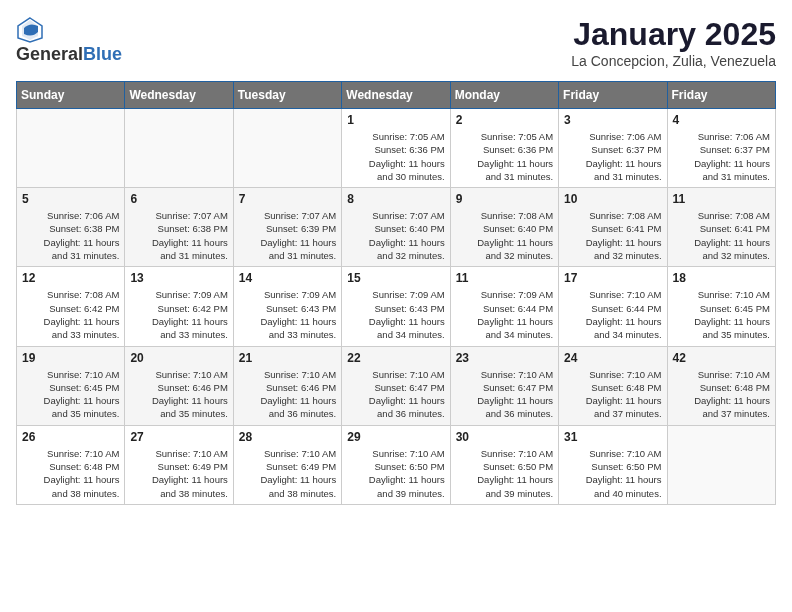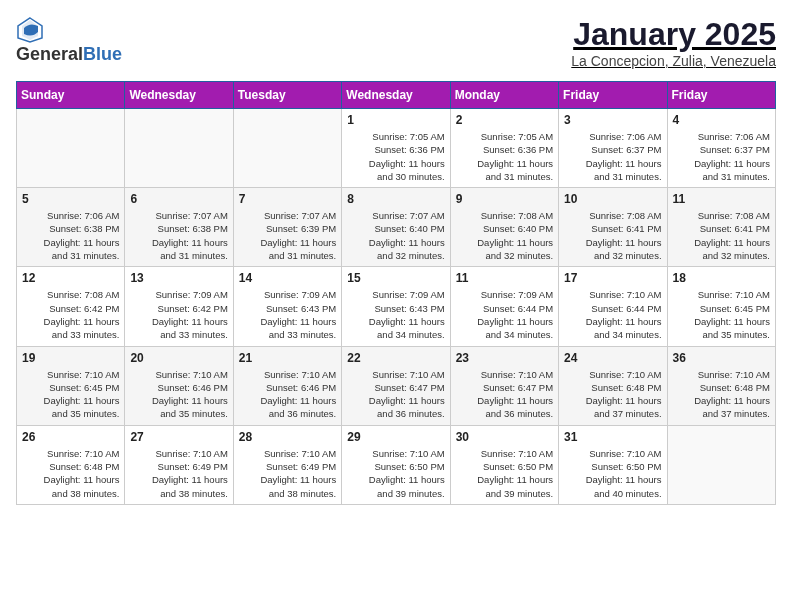--- a/index.html
+++ b/index.html
@@ -31,39 +31,38 @@
       font-weight: bold;
       color: #2f6eb5;
     }
     .logo-icon {
       width: 28px;
       height: 28px;
       margin-right: 2px;
     }
     .title-area {
       text-align: right;
-      text-decoration: underline;
     }
     .month-title {
       font-size: 32px;
       font-weight: bold;
       color: #1a1a2e;
     }
     .location-title {
       font-size: 14px;
       color: #444;
       text-align: right;
     }
     .calendar {
       width: 100%;
       border-collapse: collapse;
       border: 1px solid #ccc;
     }
     .calendar th {
-      background-color: #a21caf;
+      background-color: #737373;
       color: #fff;
       font-size: 12px;
       font-weight: bold;
       padding: 6px 4px;
       text-align: left;
       border: 1px solid #2060a0;
     }
     .calendar td {
       border: 1px solid #ccc;
       vertical-align: top;
@@ -227,21 +226,21 @@
         </td>
         <td>
           <div class="day-number">23</div>
           <div class="day-info">Sunrise: 7:10 AM<br>Sunset: 6:47 PM<br>Daylight: 11 hours<br>and 36 minutes.</div>
         </td>
         <td>
           <div class="day-number">24</div>
           <div class="day-info">Sunrise: 7:10 AM<br>Sunset: 6:48 PM<br>Daylight: 11 hours<br>and 37 minutes.</div>
         </td>
         <td>
-          <div class="day-number">36</div>
+          <div class="day-number">42</div>
           <div class="day-info">Sunrise: 7:10 AM<br>Sunset: 6:48 PM<br>Daylight: 11 hours<br>and 37 minutes.</div>
         </td>
       </tr>
       <tr>
         <td>
           <div class="day-number">26</div>
           <div class="day-info">Sunrise: 7:10 AM<br>Sunset: 6:48 PM<br>Daylight: 11 hours<br>and 38 minutes.</div>
         </td>
         <td>
           <div class="day-number">27</div>

